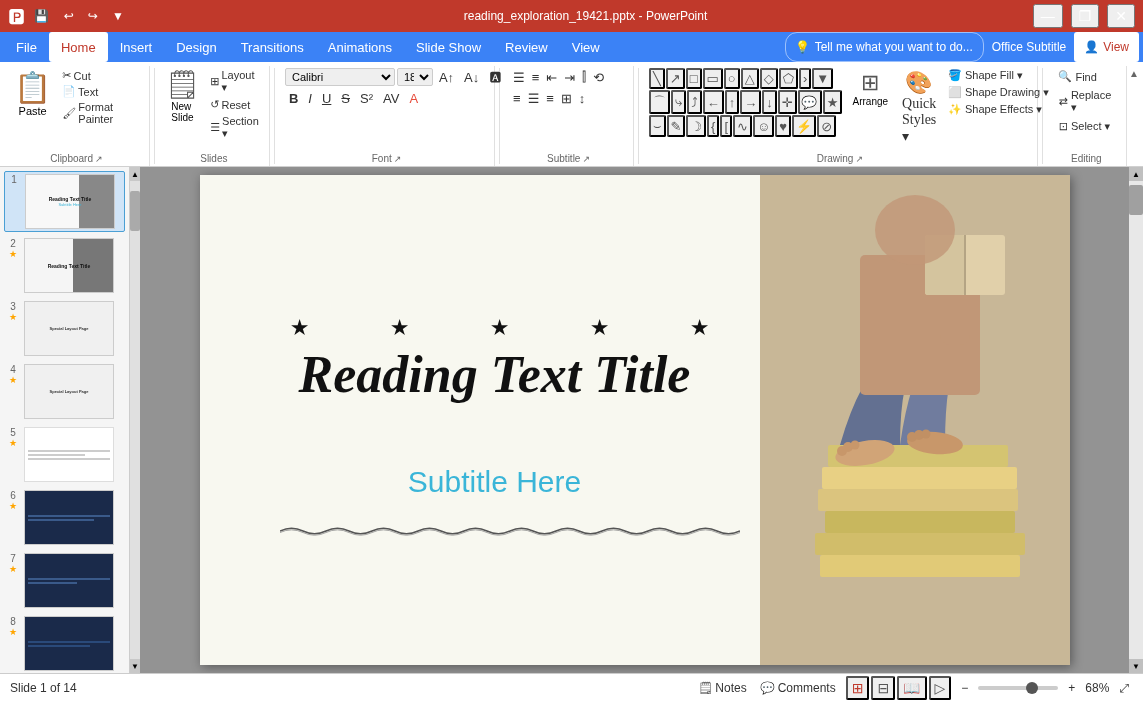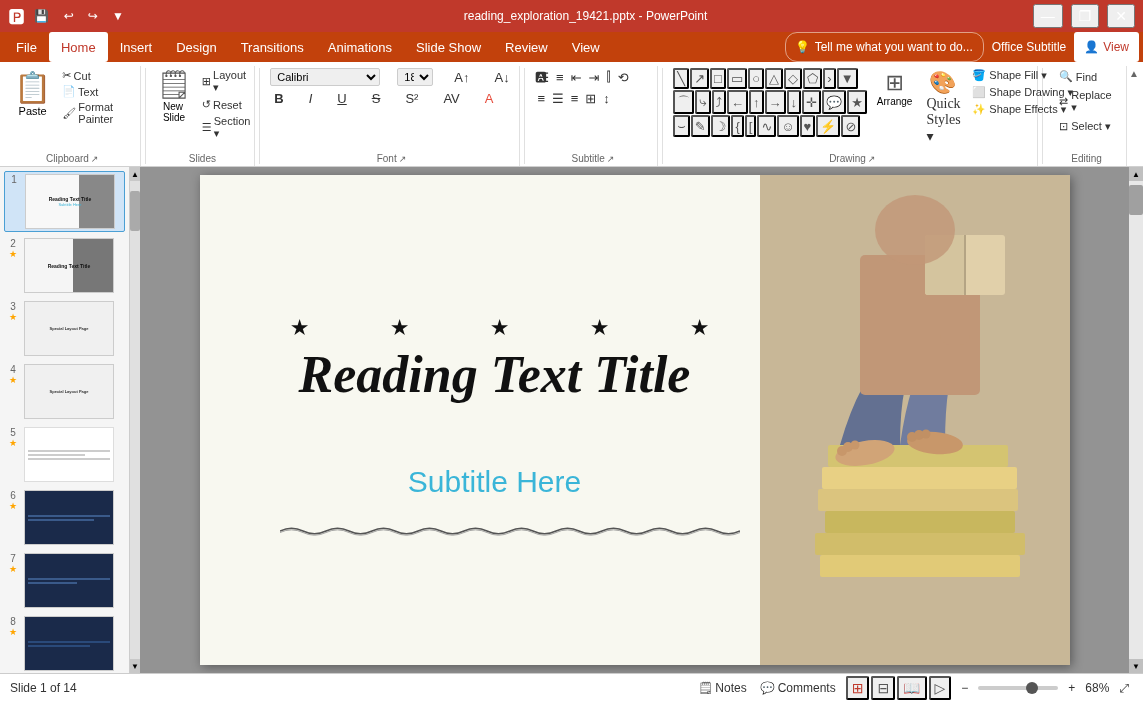--- a/index.html
+++ b/index.html
@@ -16,21 +16,21 @@
       color: white;
     }
     .title-bar-left { display: flex; align-items: center; gap: 6px; }
     .title-bar-center { font-size: 12px; color: white; position: absolute; left: 50%; transform: translateX(-50%); padding-left: 28px; }
     .title-bar-right { display: flex; align-items: center; gap: 8px; margin-left: auto; }
     .title-bar-btn { color: white; font-size: 14px; cursor: pointer; padding: 2px 6px; }
     .qat-btn { background: none; border: none; color: white; cursor: pointer; font-size: 12px; padding: 2px 4px; }
 
     
     .menu-bar {
-      background: #c2410c;
+      background: #3b82f6;
       height: 30px;
       display: flex;
       align-items: stretch;
       padding: 0 4px;
     }
     .menu-item {
       color: white;
       padding: 0 12px;
       display: flex;
       align-items: center;
@@ -126,21 +126,21 @@
     .slides-sub-btn {
       font-size: 11px;
       color: #333;
       cursor: pointer;
       padding: 1px 4px;
       border-radius: 2px;
       display: flex; align-items: center; gap: 2px;
     }
 
     
-    .font-row { display: flex; align-items: center; gap: 17px; margin-bottom: 2px; }
+    .font-row { display: flex; align-items: center; gap: 2px; margin-bottom: 2px; }
     .font-select {
       width: 110px;
       font-size: 11px;
       border: 1px solid #ccc;
       padding: 1px 2px;
       border-radius: 2px;
       cursor: pointer;
     }
     .font-size-select {
       width: 36px;

